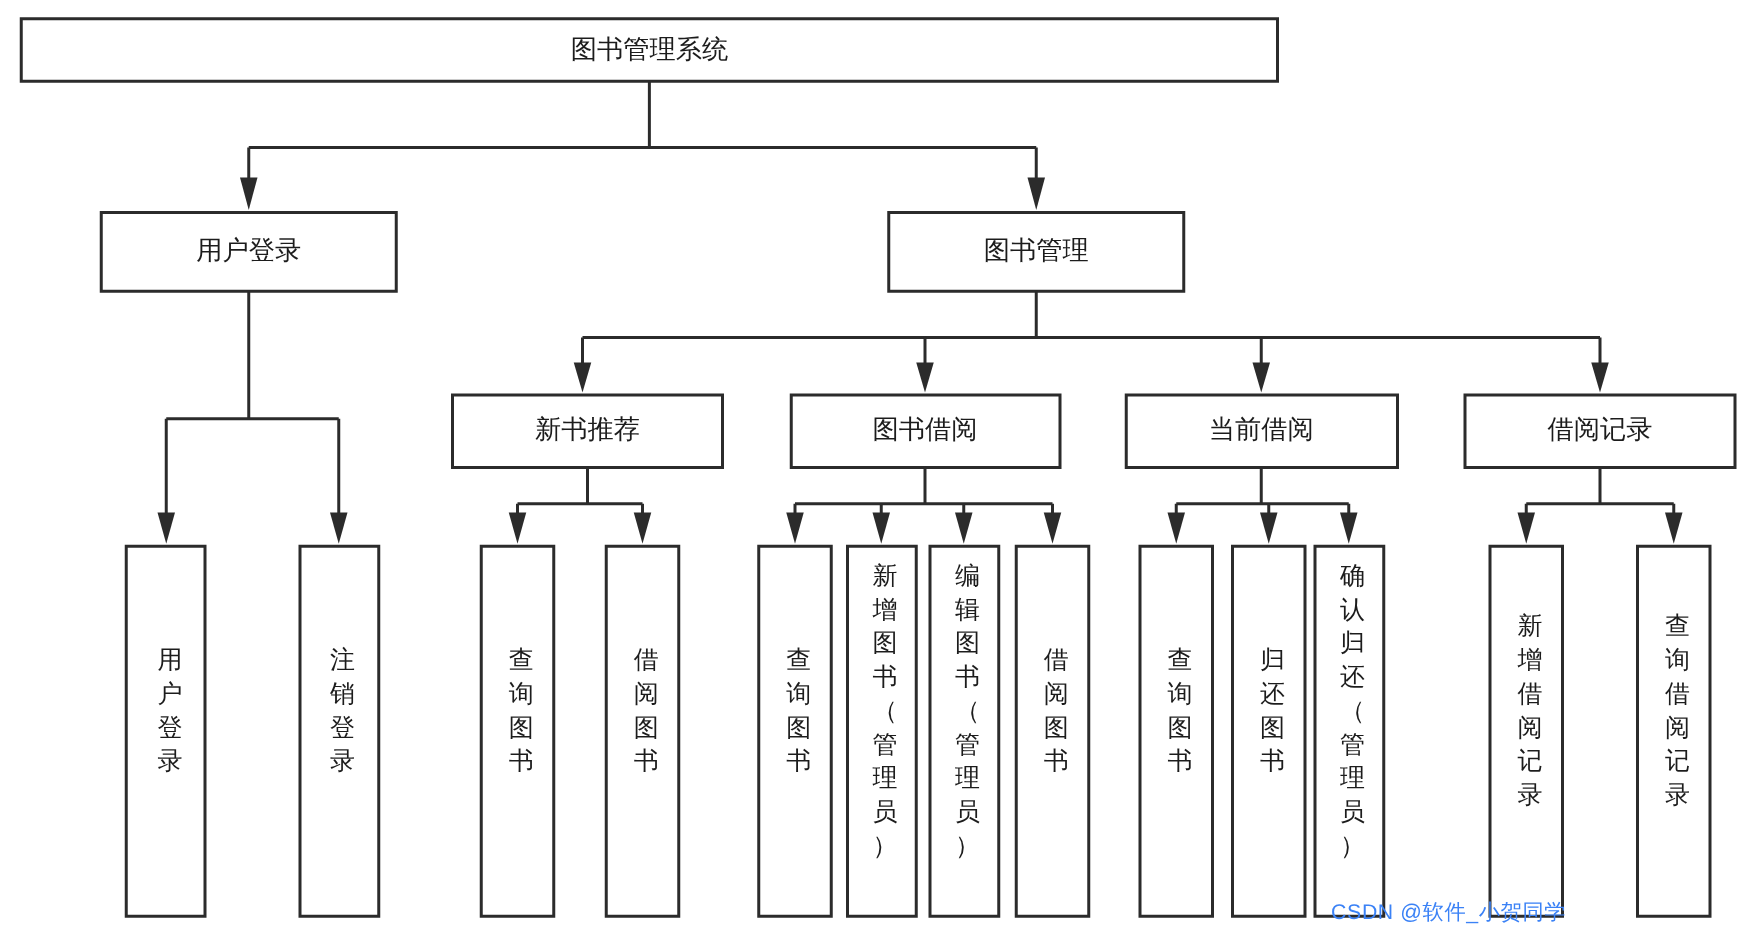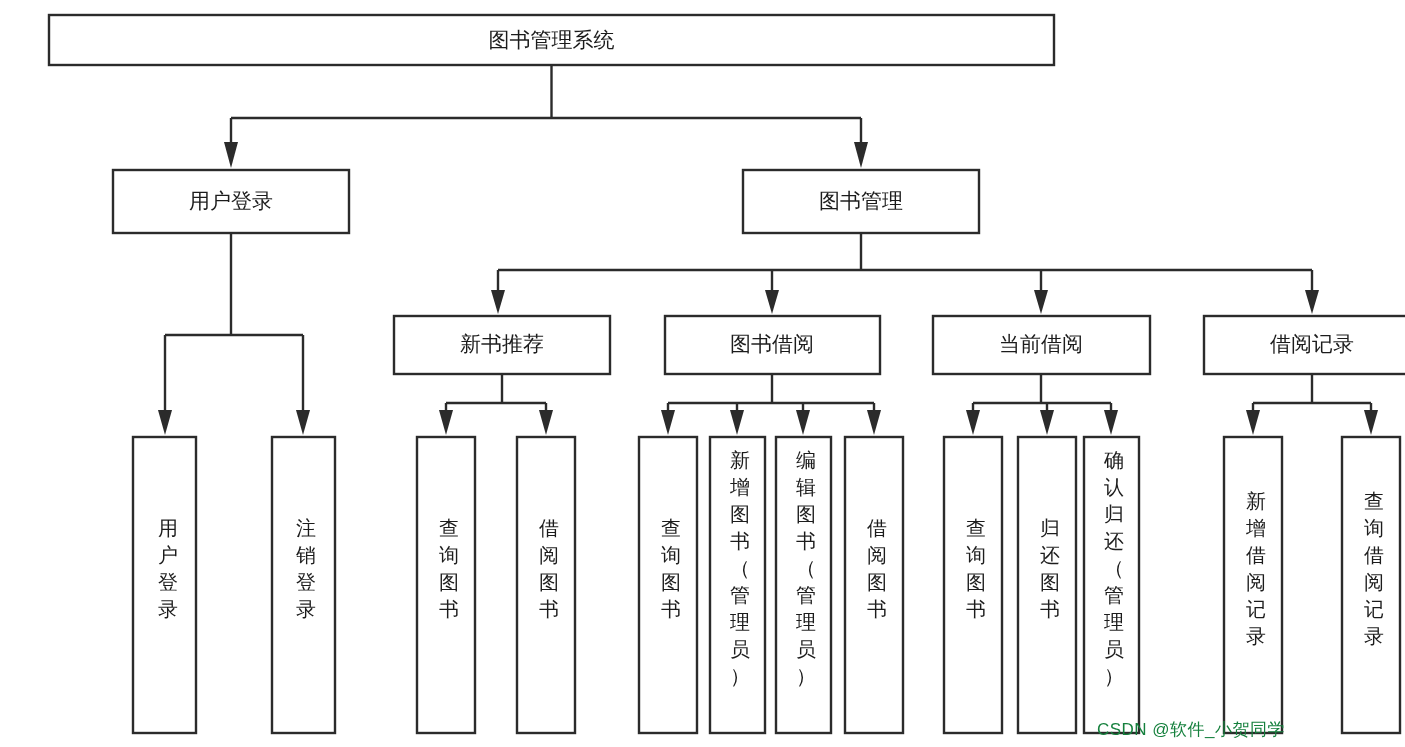--- a/index.html
+++ b/index.html
@@ -11,21 +11,20 @@
     width: 1405px;
     height: 747px;
     overflow: hidden;
     font-family: "Liberation Sans", "DejaVu Sans", sans-serif;
   }
   #diagram-root {
     position: relative;
     width: 1261px;
     height: 747px;
     background: #ffffff;
-    margin-left: 32px;
   }
   svg#tree-svg {
     position: absolute;
     left: 0;
     top: 0;
     width: 1405px;
     height: 747px;
     display: block;
   }
   .node-box {
@@ -55,21 +54,21 @@
     font-size: 20px;
     fill: #1c1c1c;
     text-anchor: middle;
   }
   .watermark {
     position: absolute;
     right: 8px;
     bottom: 6px;
     font-family: "Liberation Sans", "DejaVu Sans", sans-serif;
     font-size: 17px;
-    color: #15803d;
+    color: #3b82f6;
     white-space: nowrap;
     letter-spacing: 0.5px;
     pointer-events: none;
   }
 </style>
 </head>
 <body>
 
 <div id="diagram-root">
 

